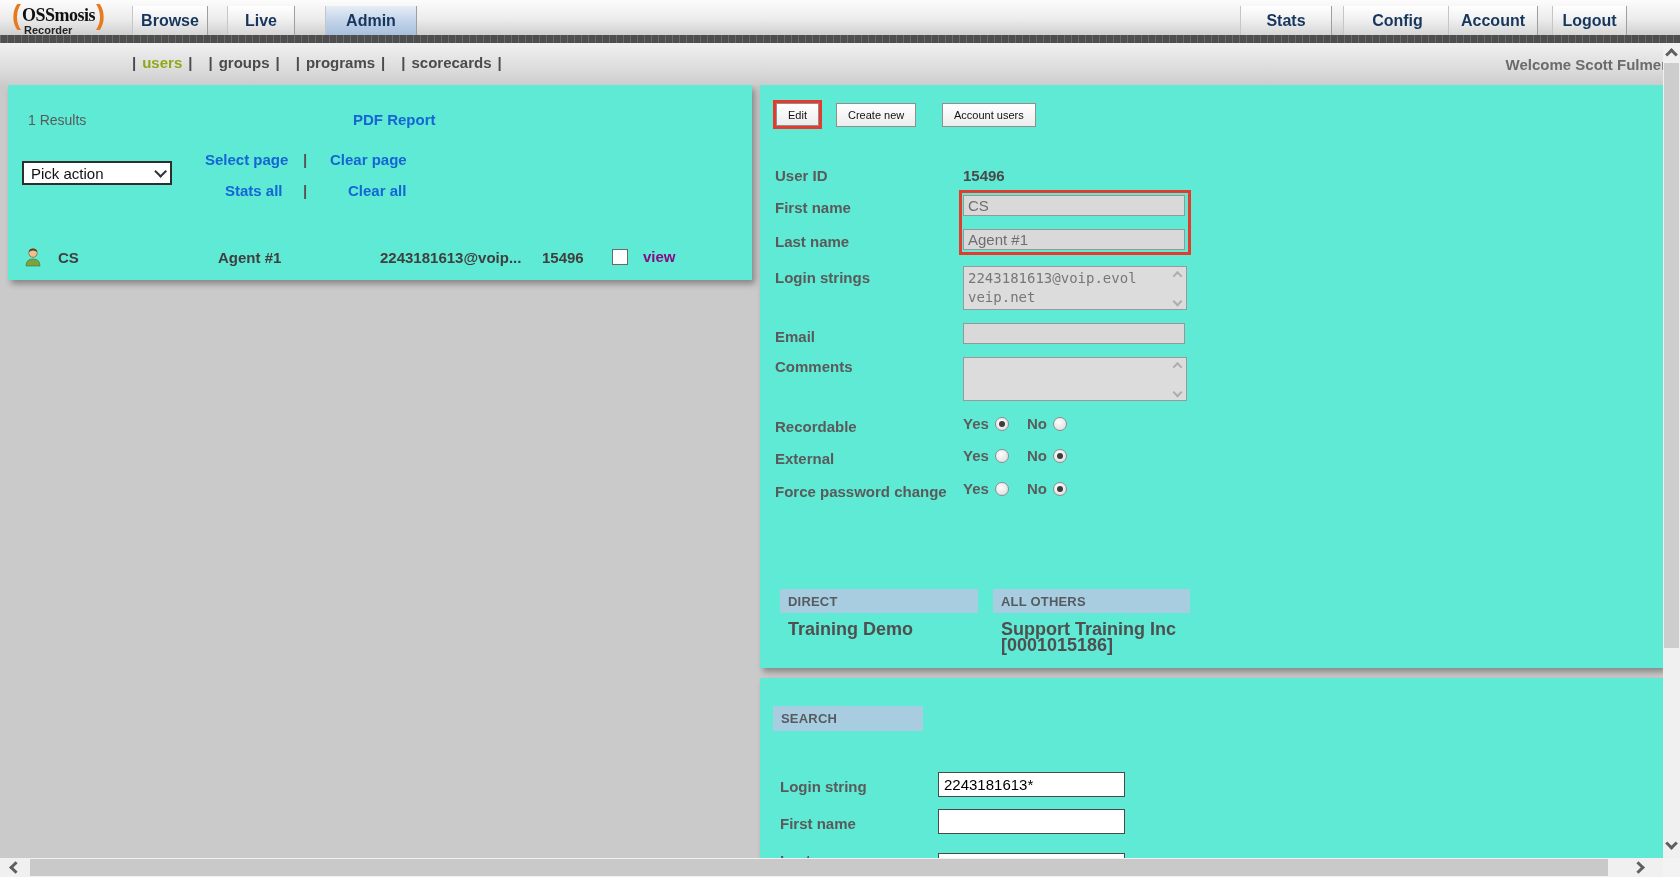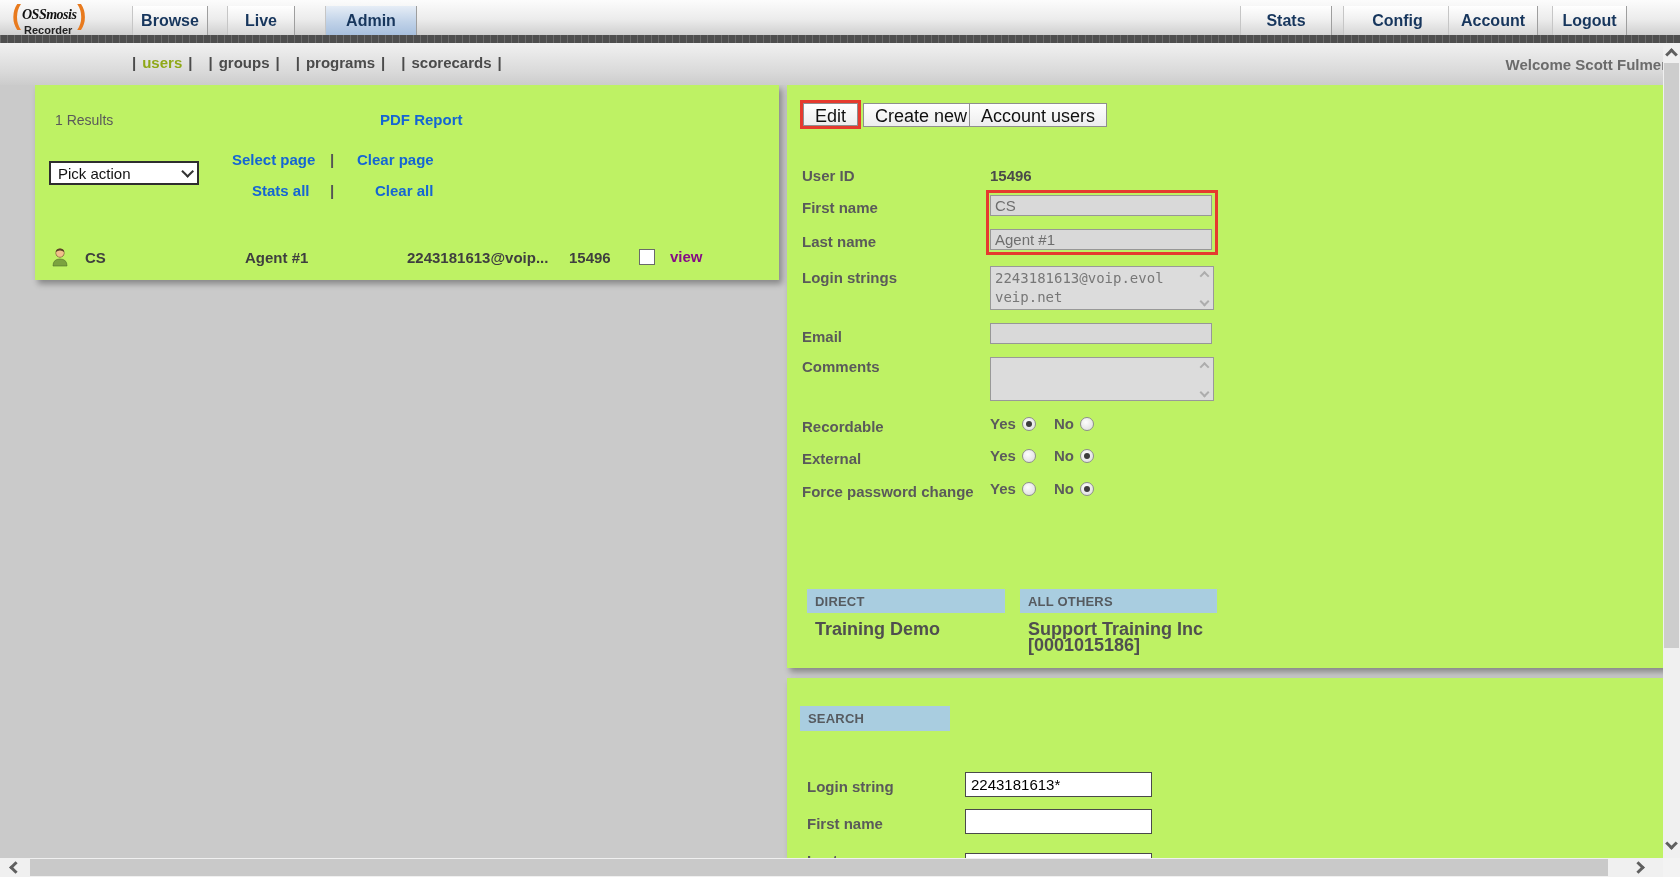--- a/index.html
+++ b/index.html
@@ -10,38 +10,38 @@
   }
   
   .topnav { position:absolute; left:0; top:0; width:1680px; height:35px;
     background:linear-gradient(180deg,#fcfcfc 0%,#ececec 55%,#cfcfcf 100%); z-index:2; }
   .topnav-strip { position:absolute; left:0; top:35px; width:1680px; height:8px;
     background:#4e4e4e;
     background-image:repeating-linear-gradient(90deg, rgba(255,255,255,.16) 0 1px, transparent 1px 7px); z-index:2; }
   .logo { position:absolute; left:12px; top:0; height:35px; }
   .logo-row { display:flex; align-items:center; }
   .logo-paren { color:#e87a1e; font-weight:bold; font-size:27px; line-height:30px; transform:scaleY(1.05); }
-  .logo-title { font-family:"Liberation Serif", serif; font-style:italic; font-weight:bold;
-    font-size:14px; color:#111; letter-spacing:-.5px; margin:0 1px; }
+  .logo-title { font-family:"Liberation Serif", serif; font-weight:bold;
+    font-size:18px; color:#111; letter-spacing:-.5px; margin:0 1px; }
   .logo-sub { font-size:11px; font-weight:bold; color:#222; margin-left:12px; margin-top:-6px; }
   .tab { position:absolute; top:6px; height:29px; display:flex; align-items:center; justify-content:center;
     font-weight:bold; font-size:16px; color:#17365d; cursor:pointer;
     background:linear-gradient(180deg,#ffffff 0%,#f1f1f1 45%,#d6d6d6 100%);
     border-left:1px solid #c6c6c6; border-right:1px solid #9e9e9e; }
   .tab.active { background:linear-gradient(180deg,#e6edf6 0%,#c0d2e8 55%,#a8c0de 100%); }
   
   .subnav { position:absolute; left:0; top:43px; width:1680px; height:42px;
     background:linear-gradient(180deg,#f1f1f1 0%,#d9d9d9 70%,#cccccc 100%); z-index:1; }
   .subnav-items { position:absolute; left:132px; top:11px; display:flex; gap:16px;
     font-weight:bold; font-size:15px; color:#4b4b4b; }
   .subnav-item { display:flex; gap:6px; cursor:pointer; }
   .subnav-item .lbl.active { color:#8fa817; }
   .welcome { position:absolute; right:13px; top:13px; font-weight:bold; font-size:15px; color:#6b6b6b; }
   
-  .panel { position:absolute; background:#bef264; box-shadow:3px 4px 6px rgba(0,0,0,.33);margin-left:27px; }
+  .panel { position:absolute; background:#5eead4; box-shadow:3px 4px 6px rgba(0,0,0,.33); }
   .results-panel { left:8px; top:85px; width:744px; height:195px; }
   .detail-panel  { left:760px; top:85px; width:903px; height:583px; }
   .search-panel  { left:760px; top:678px; width:903px; height:180px; overflow:hidden; }
   
   .count { position:absolute; left:20px; top:27px; font-size:14px; color:#5a5a5a; }
   .bluelink { color:#1565d4; font-weight:bold; font-size:15px; cursor:pointer; }
   .pdf { position:absolute; left:345px; top:26px; }
   .lsep { color:#555; font-weight:bold; font-size:15px; position:absolute; }
   .lnk { position:absolute; }
   .action-select { position:absolute; left:14px; top:76px; width:150px; height:24px;
@@ -54,21 +54,21 @@
   .th { background:#a9cde0; height:23px; display:flex; align-items:center; padding-left:7px;
     font-size:12px; font-weight:bold; color:#63666b; letter-spacing:.2px; }
   .tbl-data { top:157px; height:30px; }
   .td { display:flex; align-items:center; padding-left:7px; font-size:15px; font-weight:600; color:#3f3f3f; }
   .c0{width:29px;} .c1{width:156px;} .c2{width:158px;} .c3{width:158px;} .c4{width:64px;} .c5{width:34px;}
   .avatar { width:18px; height:20px; margin:0 auto; }
   .checkbox { width:16px; height:16px; border:1px solid #6a6a6a; background:#fff; margin:0 auto; cursor:pointer; }
   .view-link { position:absolute; left:635px; top:163px; color:#860b86; font-weight:bold; font-size:15px; cursor:pointer; }
   
   .btn { border:1px solid #8f8f8f; background:linear-gradient(180deg,#ffffff,#ededed);
-    font-size:18px; color:#111; padding:2px 11px; height:24px; cursor:pointer;
+    font-size:11px; color:#111; padding:2px 11px; height:24px; cursor:pointer;
     font-family:"Liberation Sans",sans-serif; }
   .edit-wrap { position:absolute; left:13px; top:15px; border:3px solid #e53a2e; padding:0; }
   .edit-wrap .btn { height:23px; }
   .btn-create { position:absolute; left:76px; top:18px; }
   .btn-import { position:absolute; left:182px; top:18px; }
   .flabel { position:absolute; left:15px; font-size:15px; font-weight:bold; color:#5a5a5a; }
   .fvalue { position:absolute; left:203px; font-size:15px; font-weight:bold; color:#4a4a4a; }
   .dinput { position:absolute; left:203px; width:222px; height:21px; background:#d9d9d9;
     border:1px solid #979797; font-size:15px; color:#6e6e6e; padding:0 4px;
     font-family:"Liberation Sans",sans-serif; }

